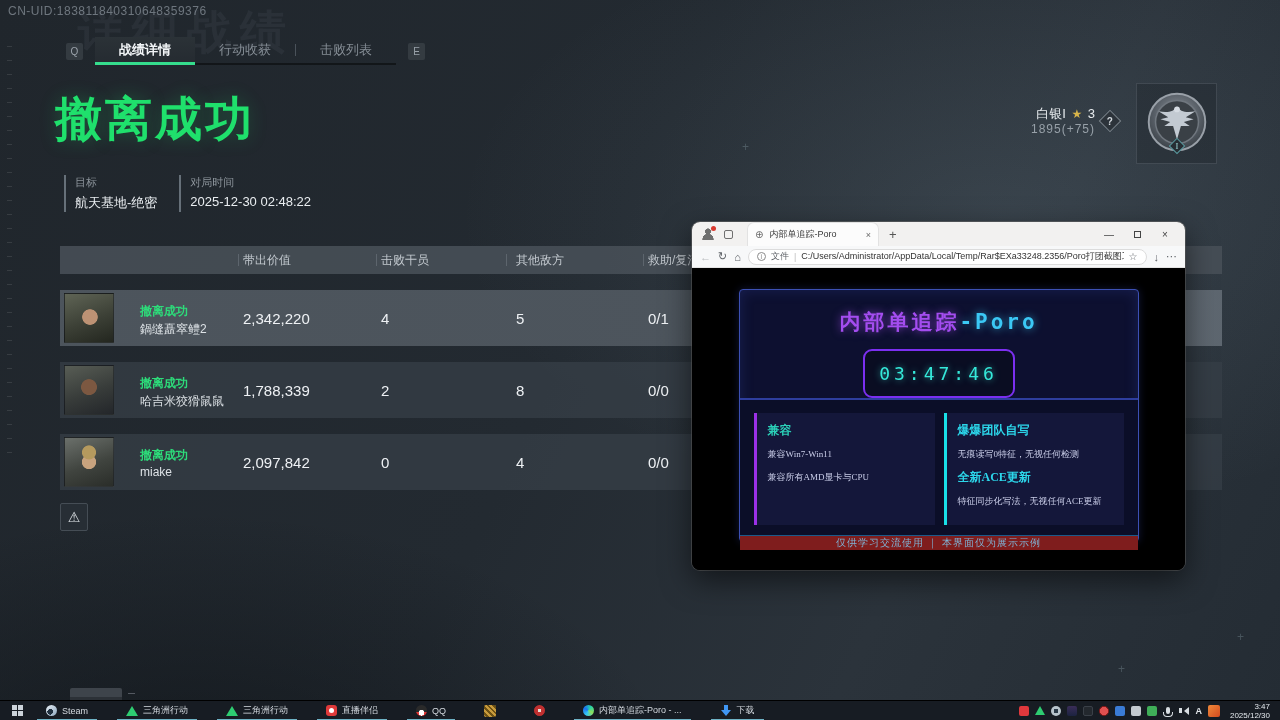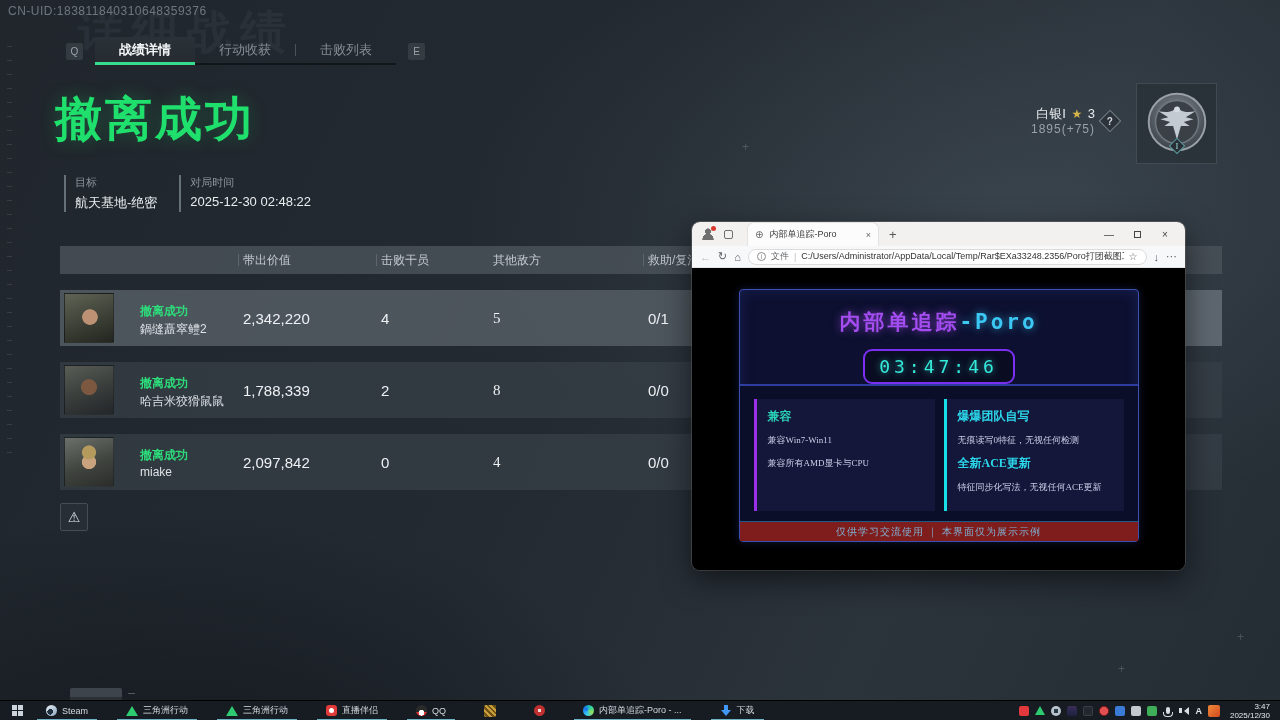--- a/index.html
+++ b/index.html
@@ -53,21 +53,21 @@
   .help-diamond span { transform:rotate(-45deg); font-size:10px; color:#d2d8dd; font-weight:bold; }
   .emblem-box { position:absolute; left:1136px; top:83px; width:81px; height:81px;
     border:1px solid rgba(135,145,155,0.25); background:rgba(28,34,40,0.35);
     display:flex; align-items:center; justify-content:center; }
 
   
   .ktable { position:absolute; left:60px; top:246px; width:1162px; }
   .thead { position:relative; height:28px; background:rgba(72,80,88,0.88); }
   .thead span { position:absolute; top:0; line-height:28px; font-size:12px; color:#c3c9cf; }
   .thead i { position:absolute; top:8px; width:1px; height:12px; background:#5d656d; }
-  .col1 { left:183px; } .col2 { left:321px; } .col3 { left:433px;font-family:Liberation Serif, serif; } .col4 { left:588px; }
+  .col1 { left:183px; } .col2 { left:321px; } .col3 { left:456px; } .col4 { left:588px; }
   .sep1 { left:178px; } .sep2 { left:316px; } .sep3 { left:446px; } .sep4 { left:583px; }
   .krow { position:relative; height:56px; margin-top:16px; background:rgba(56,64,72,0.72); }
   .krow.self { background:linear-gradient(90deg, rgba(80,88,96,0.92) 0 86%, rgba(96,105,114,0.95) 93% 100%); }
   .krow:first-of-type { margin-top:7px; }
   .avatar { position:absolute; left:4px; top:3px; width:50px; height:50px; border:1px solid rgba(20,24,28,0.6); }
   .av1 { background:radial-gradient(circle at 52% 48%, #bd9274 0 21%, transparent 23%),
          linear-gradient(160deg,#5f6455 0%,#3c4036 55%,#23261f 100%); }
   .av2 { background:radial-gradient(circle at 50% 44%, #7c5841 0 21%, transparent 23%),
          linear-gradient(160deg,#585d55 0%,#383c3a 55%,#23262a 100%); }
   .av3 { background:radial-gradient(circle at 50% 30%, #b59a5e 0 16%, transparent 18%),
@@ -127,21 +127,21 @@
 
   
   .poro-panel { width:400px; height:253px; margin:21px auto 0; display:flex; flex-direction:column;
     background:#0d1030; border:1px solid #3c50b4; border-radius:4px;
     box-shadow:inset 0 0 14px rgba(70,90,210,0.22), 0 0 8px rgba(60,80,200,0.28);
     font-family:"Liberation Serif","DejaVu Serif",serif; }
   .poro-header { height:112px; border-bottom:2px solid #2e3e9e; text-align:center; }
   .poro-h1 { margin-top:18px; font-size:21px; font-weight:bold; letter-spacing:3px; }
   .poro-h1 .pm { color:#a44df0; text-shadow:0 0 8px rgba(164,77,240,0.7); }
   .poro-h1 .pa { color:#3bc8f5; text-shadow:0 0 8px rgba(59,200,245,0.7); font-family:"DejaVu Sans Mono",monospace; }
-  .timer-box { width:152px; height:35px; margin:13px auto 0; border:2px solid #7b2ff0; border-radius:9px;
+  .timer-box { width:152px; height:49px; margin:13px auto 0; border:2px solid #7b2ff0; border-radius:9px;
     background:#0a0d22; display:flex; align-items:center; justify-content:center; }
   .timer-box span { font-family:"DejaVu Sans Mono",monospace; font-size:18px; letter-spacing:4px;
     color:#35e9da; text-shadow:0 0 7px rgba(53,233,218,0.65); }
   .poro-cards { flex:1; display:flex; gap:9px; padding:13px 14px 10px 14px; background:#0b0e28; }
   .pcard { background:#14173a; padding:9px 11px; }
   .pcard.pl { width:181px; border-left:3px solid #9b30e8; }
   .pcard.pr { flex:1; border-left:3px solid #19e0e8; }
   .pcard h3 { font-size:12px; font-weight:bold; margin-bottom:7px; }
   .pl h3 { color:#2bd0b8; } .pr h3 { color:#2cd6ea; }
   .pcard p { font-size:9px; color:#c9cde8; line-height:1.8; margin-bottom:7px; }

